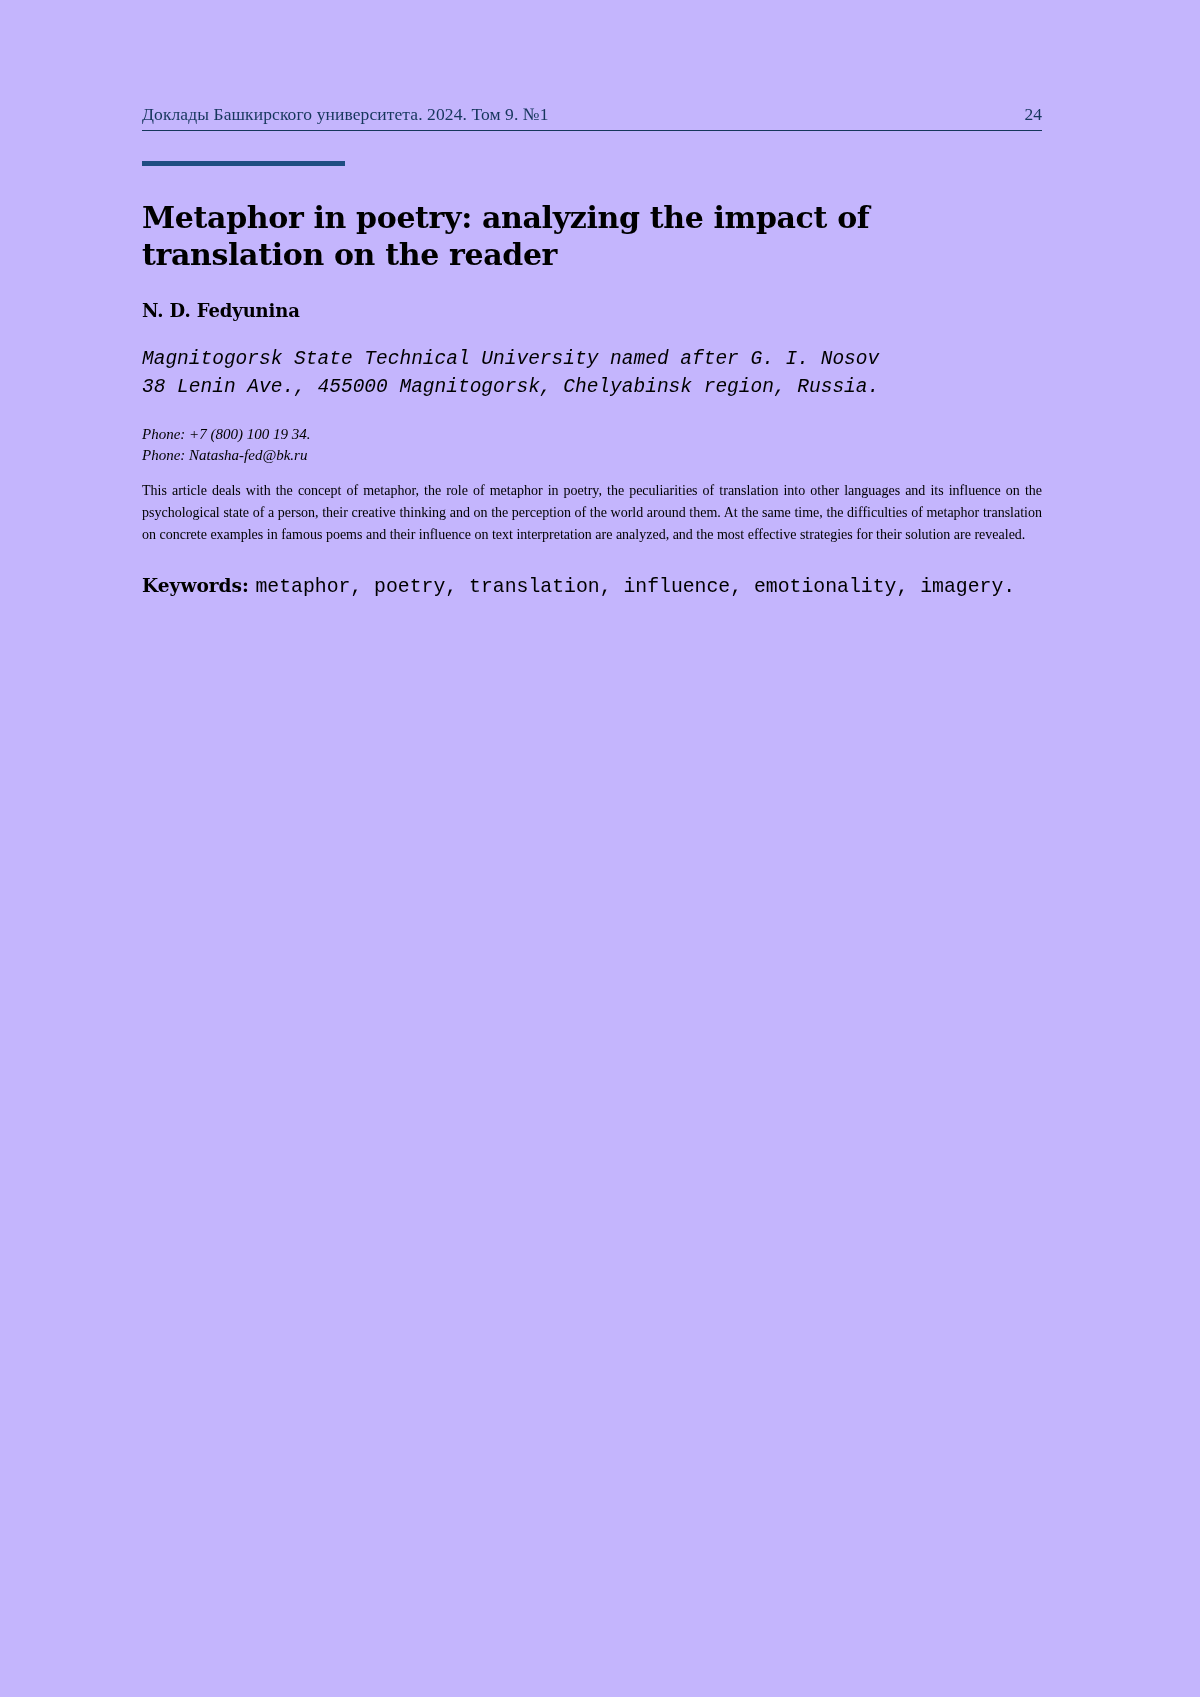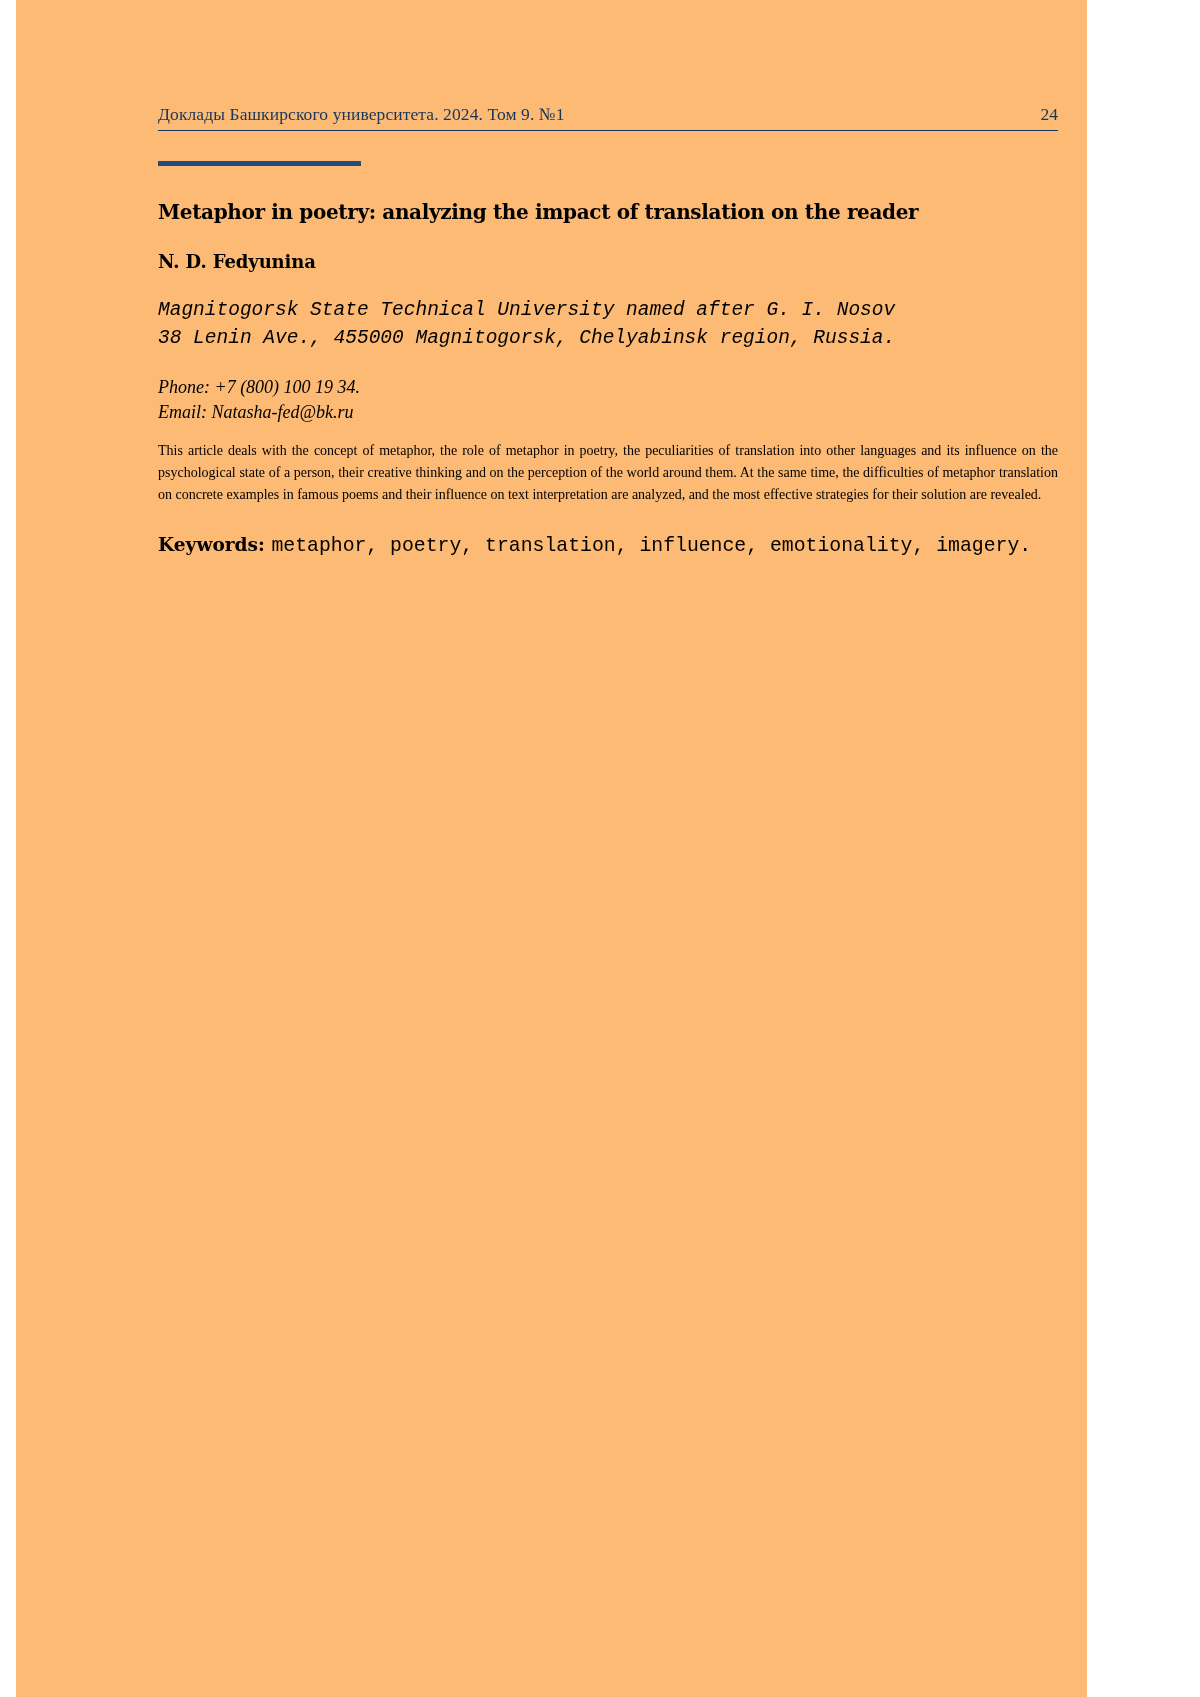--- a/index.html
+++ b/index.html
@@ -9,25 +9,25 @@
   }
   body {
     width: 1200px;
     height: 1697px;
     position: relative;
     font-family: "Liberation Serif", serif;
     color: #000000;
   }
   .page {
     position: absolute;
-    left: 16px;
+    left: 0;
     top: 0;
-    width: 1071px;
+    width: 1200px;
     height: 1697px;
-    background: #fdba74;
+    background: #c4b5fd;
     overflow: hidden;
   }
   .content {
     position: absolute;
     left: 142px;
     top: 104px;
     width: 900px;
   }
 
   
@@ -57,21 +57,21 @@
     width: 203px;
     height: 5px;
     background: #1f4d82;
   }
 
   
   .title {
     margin-top: 34px;
     font-family: "DejaVu Serif", serif;
     font-weight: bold;
-    font-size: 20px;
+    font-size: 30px;
     line-height: 1.22;
     letter-spacing: -0.35px;
     color: #000000;
   }
 
   
   .author {
     margin-top: 27px;
     font-family: "DejaVu Serif", serif;
     font-weight: bold;
@@ -86,21 +86,21 @@
     font-family: Liberation Mono, monospace;
     font-style: italic;
     font-size: 19.5px;
     line-height: 1.42;
     color: #000000;
   }
   .contact {
     margin-top: 22px;
     font-family: "Liberation Serif", serif;
     font-style: italic;
-    font-size: 18px;
+    font-size: 15px;
     line-height: 1.42;
     color: #000000;
   }
 
   
   .abstract {
     font-family: "Liberation Serif", serif;
     font-size: 14px;
     line-height: 1.56;
     text-align: justify;
@@ -142,21 +142,21 @@
 
     <div class="author">N. D. Fedyunina</div>
 
     <div class="affiliation">
       <div>Magnitogorsk State Technical University named after G. I. Nosov</div>
       <div>38 Lenin Ave., 455000 Magnitogorsk, Chelyabinsk region, Russia.</div>
     </div>
 
     <div class="contact">
       <div>Phone: +7 (800) 100 19 34.</div>
-      <div>Email: Natasha-fed@bk.ru</div>
+      <div>Phone: Natasha-fed@bk.ru</div>
     </div>
 
     <p class="abstract">This article deals with the concept of metaphor, the role of metaphor in poetry, the peculiarities of translation into other languages and its influence on the psychological state of a person, their creative thinking and on the perception of the world around them. At the same time, the difficulties of metaphor translation on concrete examples in famous poems and their influence on text interpretation are analyzed, and the most effective strategies for their solution are revealed.</p>
 
     <p class="keywords">
       <span class="keywords-label">Keywords: </span>
       <span class="keywords-text">metaphor, poetry, translation, influence, emotionality, imagery.</span>
     </p>
 
   </div>

